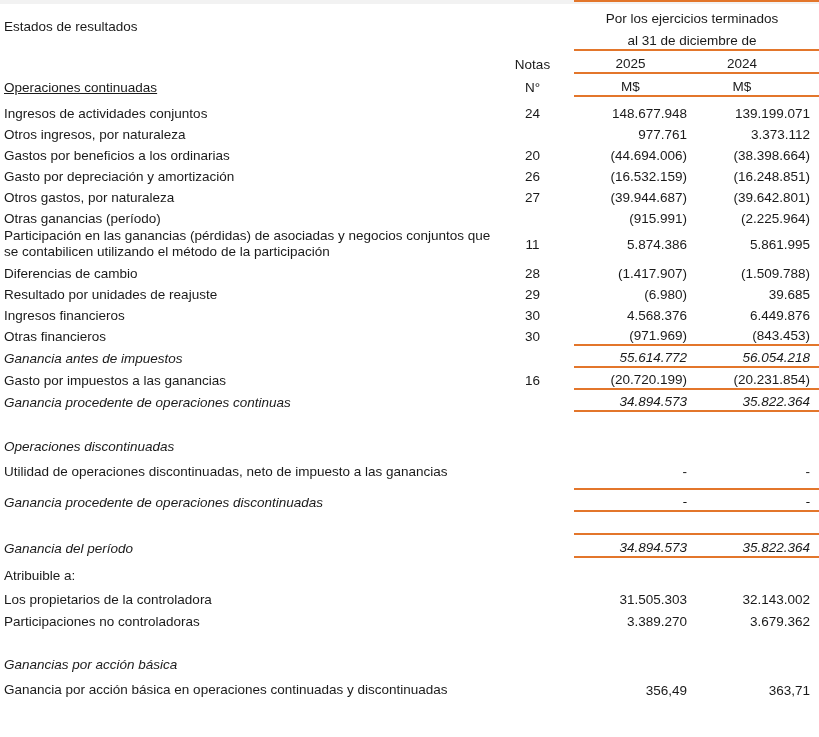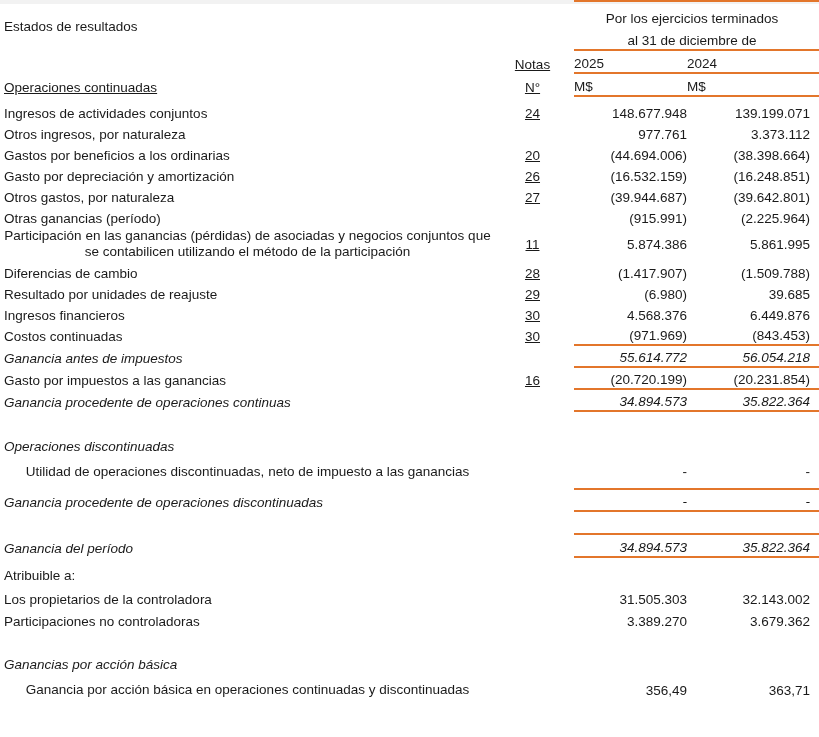--- a/index.html
+++ b/index.html
@@ -59,32 +59,31 @@
   
   .label {
     padding-left: 28px;
     padding-right: 6px;
     text-align: left;
   }
   .notes {
     text-align: center;
     font-weight: bold;
     font-size: 13px;
-    text-decoration: underline;
   }
   .num {
     text-align: right;
     padding-right: 13px;
     font-size: 13.5px;
     white-space: nowrap;
   }
   .c-y1-cell { padding-right: 13px; }
 
   .bold { font-weight: bold; font-style: italic; }
-  .hdr-center { text-align: left; font-weight: bold; }
+  .hdr-center { text-align: center; font-weight: bold; }
 
   
   tr.r { height: 21px; }
   tr.r-tall { height: 34px; }
   tr.r-gap-lg { height: 22px; }
 
   
   tr.rule-row { height: 0; }
   tr.rule-row td { height: 0; line-height: 0; font-size: 0; }
   .rule-span {
@@ -106,21 +105,21 @@
   }
 
   .hdr-line1, .hdr-line2 {
     font-weight: bold;
     font-size: 13.5px;
     text-align: center;
     line-height: 18px;
   }
 
   .dash { text-align: right; padding-right: 13px; }
-  .wrap { white-space: normal; text-align: center; }
+  .wrap { white-space: normal; }
 </style>
 </head>
 <body>
 
 <div class="top-band"></div>
 
 <div class="sheet">
 <table class="fin">
   <colgroup>
     <col class="c-label">
@@ -253,21 +252,21 @@
       <td></td>
     </tr>
     <tr class="r">
       <td class="label">Ingresos financieros</td>
       <td class="notes">30</td>
       <td class="num">4.568.376</td>
       <td class="num">6.449.876</td>
       <td></td>
     </tr>
     <tr class="r">
-      <td class="label">Costos continuadas</td>
+      <td class="label">Otras financieros</td>
       <td class="notes">30</td>
       <td class="num">(971.969)</td>
       <td class="num">(843.453)</td>
       <td></td>
     </tr>
 
     <tr class="rule-row">
       <td></td>
       <td class="spacer-rule"></td>
       <td class="rule-span" colspan="3"></td>

